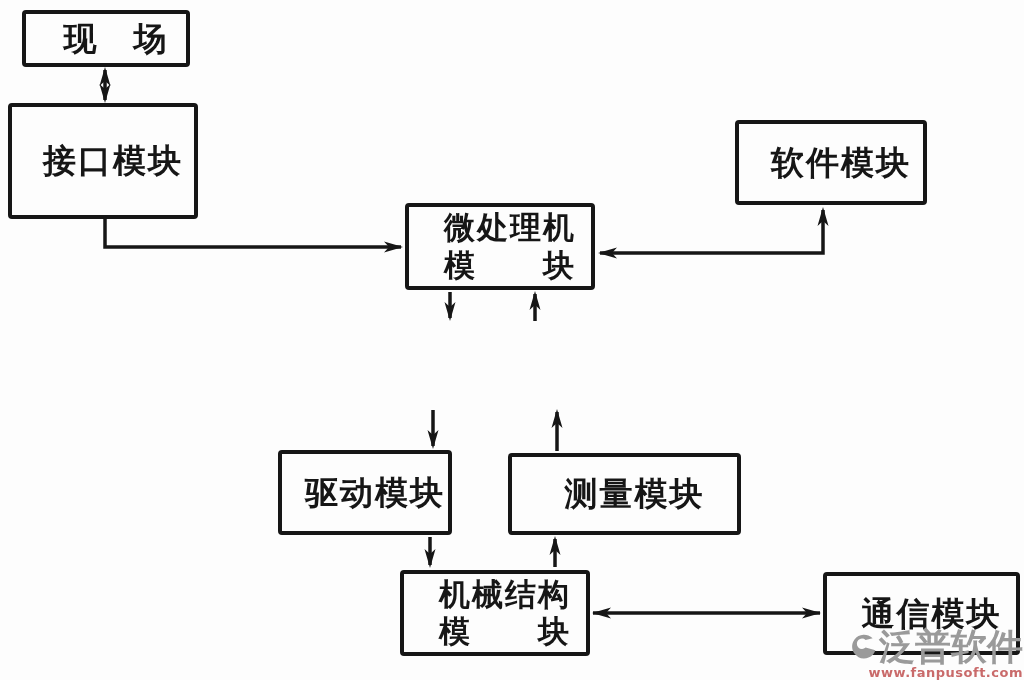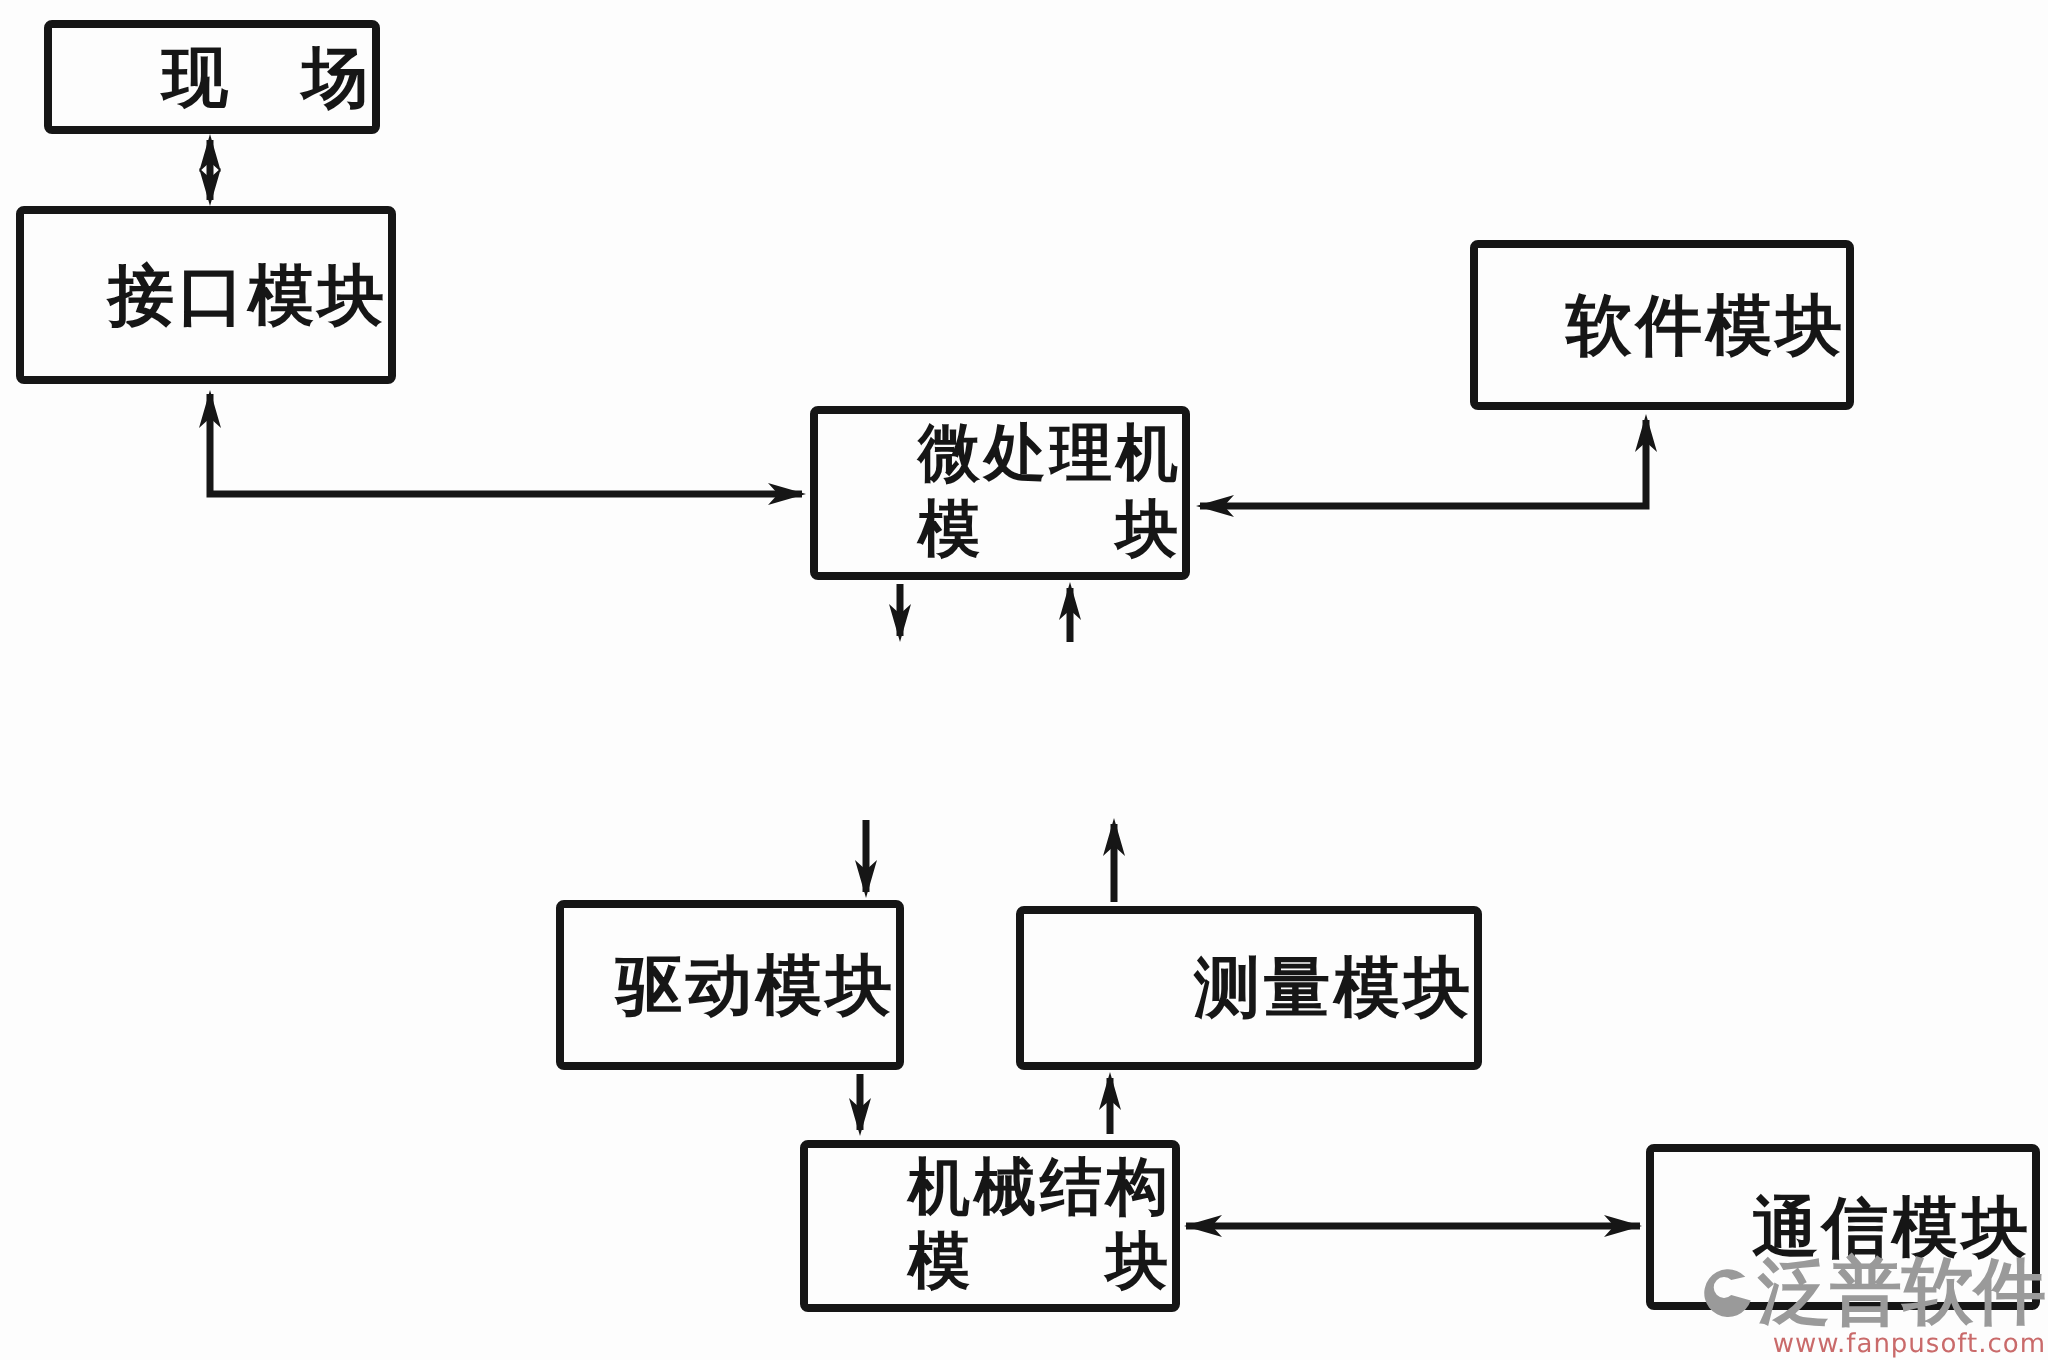--- a/index.html
+++ b/index.html
@@ -2,37 +2,37 @@
 <html><head>
 <meta charset="utf-8">
 <style>
   html,body{margin:0;padding:0;background:#ffffff;}
   #stage{
     position:relative;width:1024px;height:680px;background:#fdfdfd;overflow:hidden;
     font-family:"DejaVu Sans","Liberation Sans",sans-serif;color:#161616;
   }
   .box{
     position:absolute;box-sizing:border-box;border:4px solid #161616;background:#fdfdfd;
-    display:flex;flex-direction:column;align-items:flex-end;justify-content:center;
+    display:flex;flex-direction:column;align-items:center;justify-content:center;
     font-weight:bold;border-radius:4px;line-height:1.2;z-index:2;padding-left:20px;
   }
   .box .lbl{white-space:pre;letter-spacing:2px;}
   .fs1{font-size:33px;}
   .fs2{font-size:31px;}
   #connectors{position:absolute;left:0;top:0;z-index:1;}
   #watermark{
     position:absolute;right:1px;bottom:1px;z-index:6;display:flex;flex-direction:column;
     align-items:flex-end;line-height:1;
   }
   #watermark .brandrow{display:flex;align-items:center;gap:2px;}
   #watermark .brand{
     font-size:36px;font-weight:bold;color:#9a9a9a;letter-spacing:0px;white-space:pre;
   }
   #watermark .url{
-    font-size:13px;font-weight:normal;color:#c96a6a;letter-spacing:0.5px;margin-top:1px;
+    font-size:13px;font-weight:bold;color:#c96a6a;letter-spacing:0.5px;margin-top:1px;
   }
   #watermark svg{display:block;}
 </style>
 </head>
 <body>
 
 <div id="stage">
 
   <svg id="connectors" width="1024" height="680" viewBox="0 0 1024 680">
     <g stroke="#161616" stroke-width="3.5" fill="none">
@@ -69,21 +69,21 @@
       <polygon points="555,536 549.5,555 555,550 560.5,555"></polygon>
       <polygon points="592,613 611,607.5 606,613 611,618.5"></polygon>
       <polygon points="821,613 802,607.5 807,613 802,618.5"></polygon>
     </g>
   </svg>
 
   <div class="box fs1" style="left:22px;top:10px;width:168px;height:57px;">
     <span class="lbl">现　场</span>
   </div>
 
-  <div class="box fs1" style="left:8px;top:103px;width:190px;height:89px;">
+  <div class="box fs1" style="left:8px;top:103px;width:190px;height:116px;">
     <span class="lbl">接口模块</span>
   </div>
 
   <div class="box fs1" style="left:735px;top:120px;width:192px;height:85px;">
     <span class="lbl">软件模块</span>
   </div>
 
   <div class="box fs2" style="left:405px;top:203px;width:190px;height:87px;">
     <span class="lbl">微处理机</span>
     <span class="lbl">模　　块</span>

